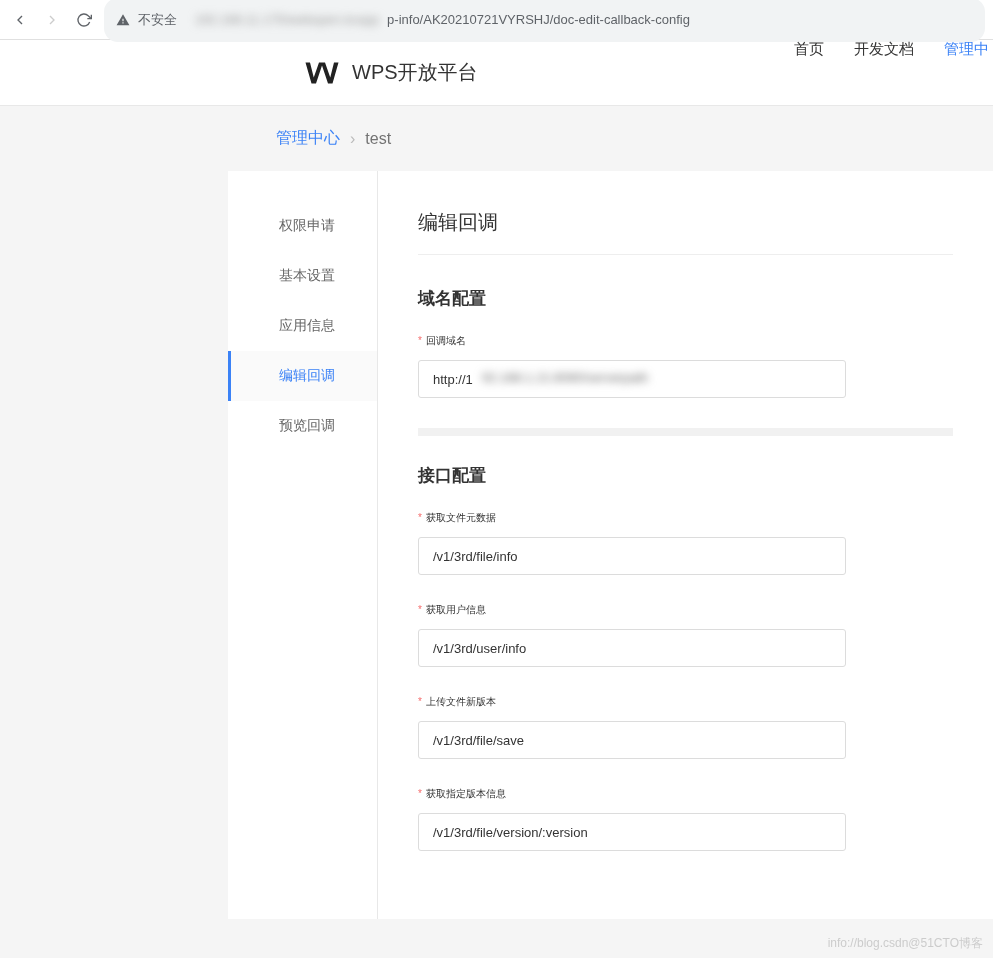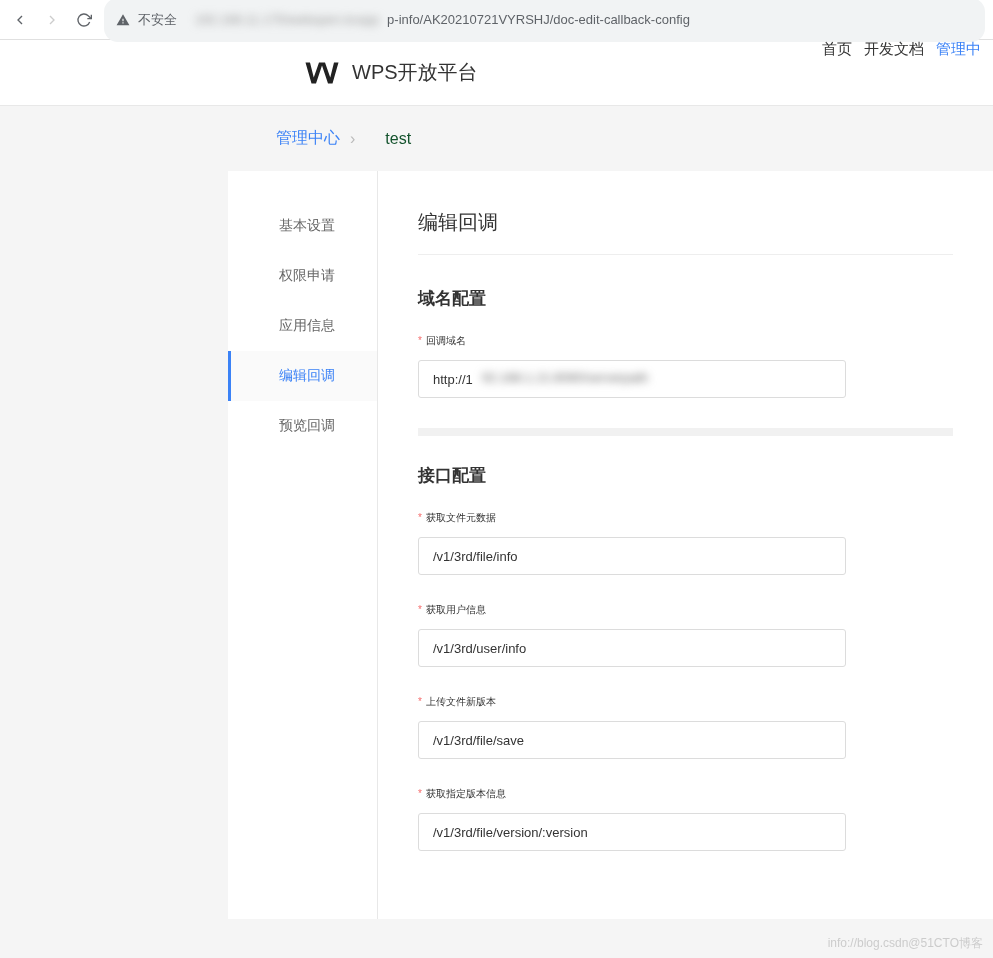--- a/index.html
+++ b/index.html
@@ -12,30 +12,30 @@
     .address-bar { flex: 1; height: 44px; background: #f1f3f4; border-radius: 14px; display: flex; align-items: center; padding: 16px 12px; font-size: 13px; color: #5f6368; gap: 8px; }
     .insecure-label { color: #5f6368; white-space: nowrap; }
     .url-blur { filter: blur(4px); color: #999; }
     .url-part { color: #5f6368; }
     
     
     .header { height: 66px; background: #fff; display: flex; padding: 0 0 0 304px; border-bottom: 1px solid #e8e8e8; }
     .logo-wrap { display: flex; align-items: center; gap: 12px; }
     .logo-svg { width: 36px; height: 26px; }
     .brand { font-size: 20px; color: #333; font-weight: 400; }
-    .header-nav { margin-left: auto; display: flex; gap: 12px; padding-right: 12px; font-family: Liberation Mono, monospace; }
+    .header-nav { margin-left: auto; display: flex; gap: 30px; padding-right: 4px; font-family: Liberation Mono, monospace; }
     .header-nav a { font-size: 15px; color: #333; text-decoration: none; white-space: nowrap; }
     .header-nav a.active { color: #3b82f6; }
     
     
     .breadcrumb { padding: 22px 0 22px 276px; background: #f5f5f5; }
     .breadcrumb-inner { display: flex; align-items: center; gap: 10px; font-size: 16px; }
     .bc-link { color: #3b82f6; text-decoration: none; }
     .bc-sep { color: #bbb; }
-    .bc-current { color: #14532d; margin-left: 20px; }
+    .bc-current { color: #737373; }
     
     
     .main { display: flex; margin-left: 228px; background: #fff; }
     .sidebar { width: 150px; background: #fff; padding: 30px 0; border-right: 1px solid #e8e8e8; }
     .side-item { padding: 16px 0 16px 48px; font-size: 14px; color: #666; cursor: pointer; border-left: 3px solid transparent; }
     .side-item.active { color: #3b82f6; border-left-color: #3b82f6; background: #fafafa; }
     
     .content { flex: 1; padding: 38px 40px 40px 40px; background: #fff; }
     .page-title { font-size: 20px; font-weight: 500; color: #333; padding-bottom: 18px; border-bottom: 1px solid #eee; margin-bottom: 32px; }
     .section-title { font-size: 17px; font-weight: 600; color: #333; margin-bottom: 24px; }
@@ -97,22 +97,22 @@
 <div class="breadcrumb">
   <div class="breadcrumb-inner">
     <a href="#" class="bc-link">管理中心</a>
     <span class="bc-sep">›</span>
     <span class="bc-current">test</span>
   </div>
 </div>
 
 <div class="main">
   <div class="sidebar">
+    <div class="side-item">权限申请</div>
     <div class="side-item">基本设置</div>
-    <div class="side-item">权限申请</div>
     <div class="side-item">应用信息</div>
     <div class="side-item active">编辑回调</div>
     <div class="side-item">预览回调</div>
   </div>
 
   <div class="content">
     <h1 class="page-title">编辑回调</h1>
 
     <h2 class="section-title">域名配置</h2>
 

